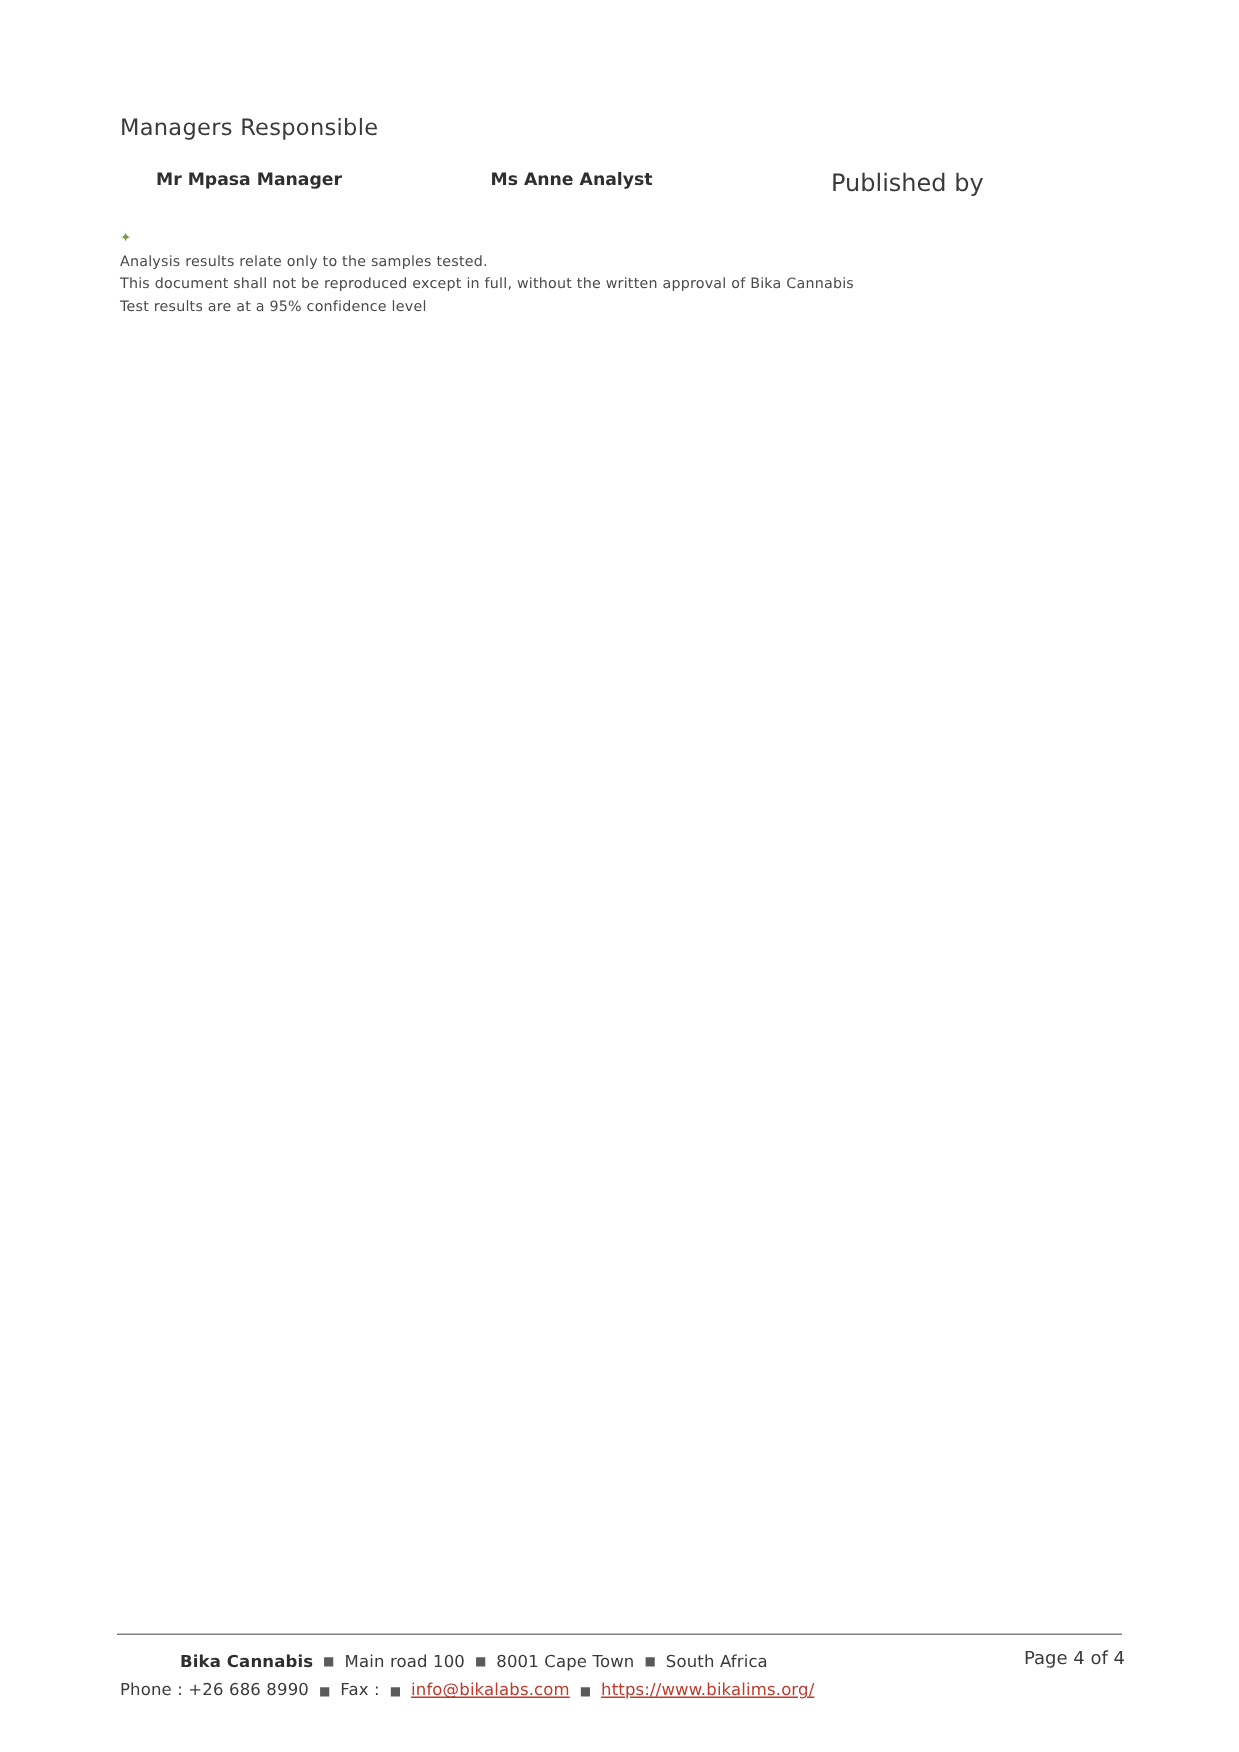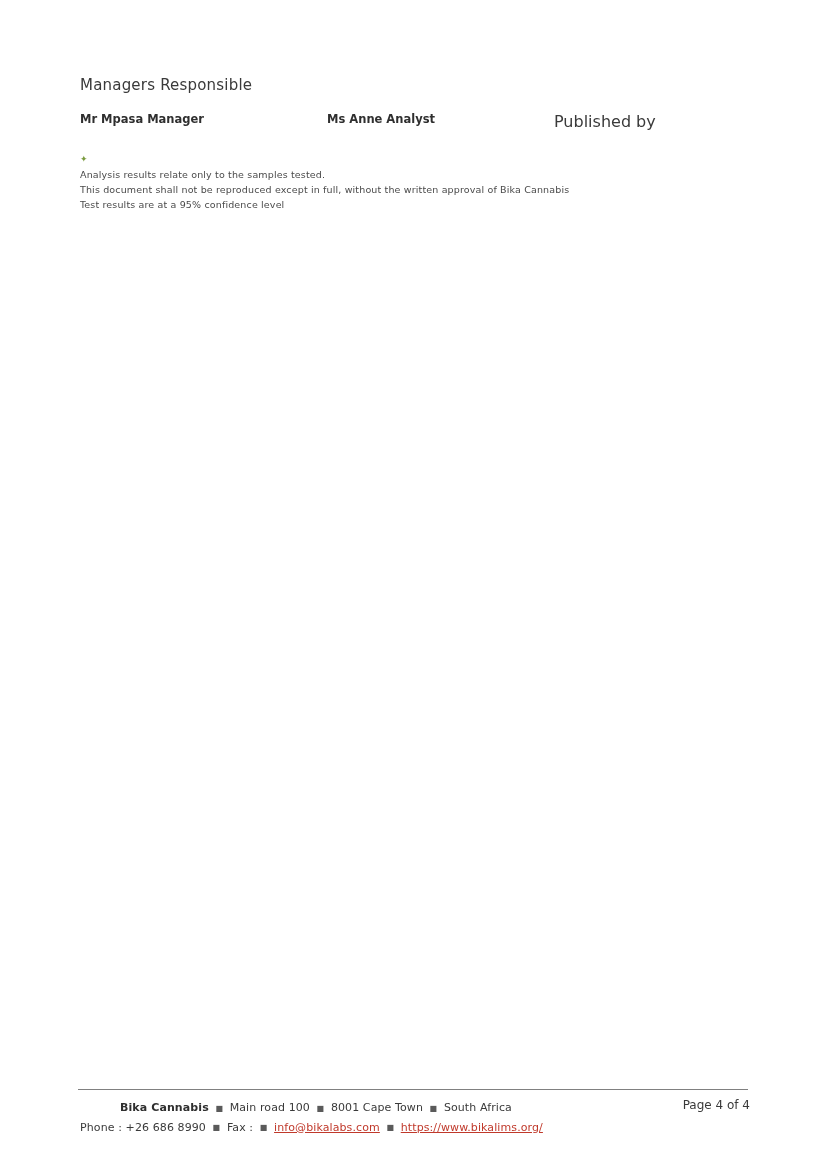--- a/index.html
+++ b/index.html
@@ -42,21 +42,21 @@
     height: 20px;
   }
   .sig {
     position: absolute;
     top: 0;
     font-size: 11.5px;
     font-weight: bold;
     color: #2f2f2f;
     white-space: nowrap;
   }
-  .sig-0 { left: 0; }
+  .sig-0 { left: 24px; }
   .sig-1 { left: 247px; }
   .sig-2 { left: 474px; font-weight: normal; color: #3a3a3a; font-size: 16px; }
 
   
   .notes {
     position: absolute;
     left: 80px;
     top: 152px;
     width: 680px;
   }

